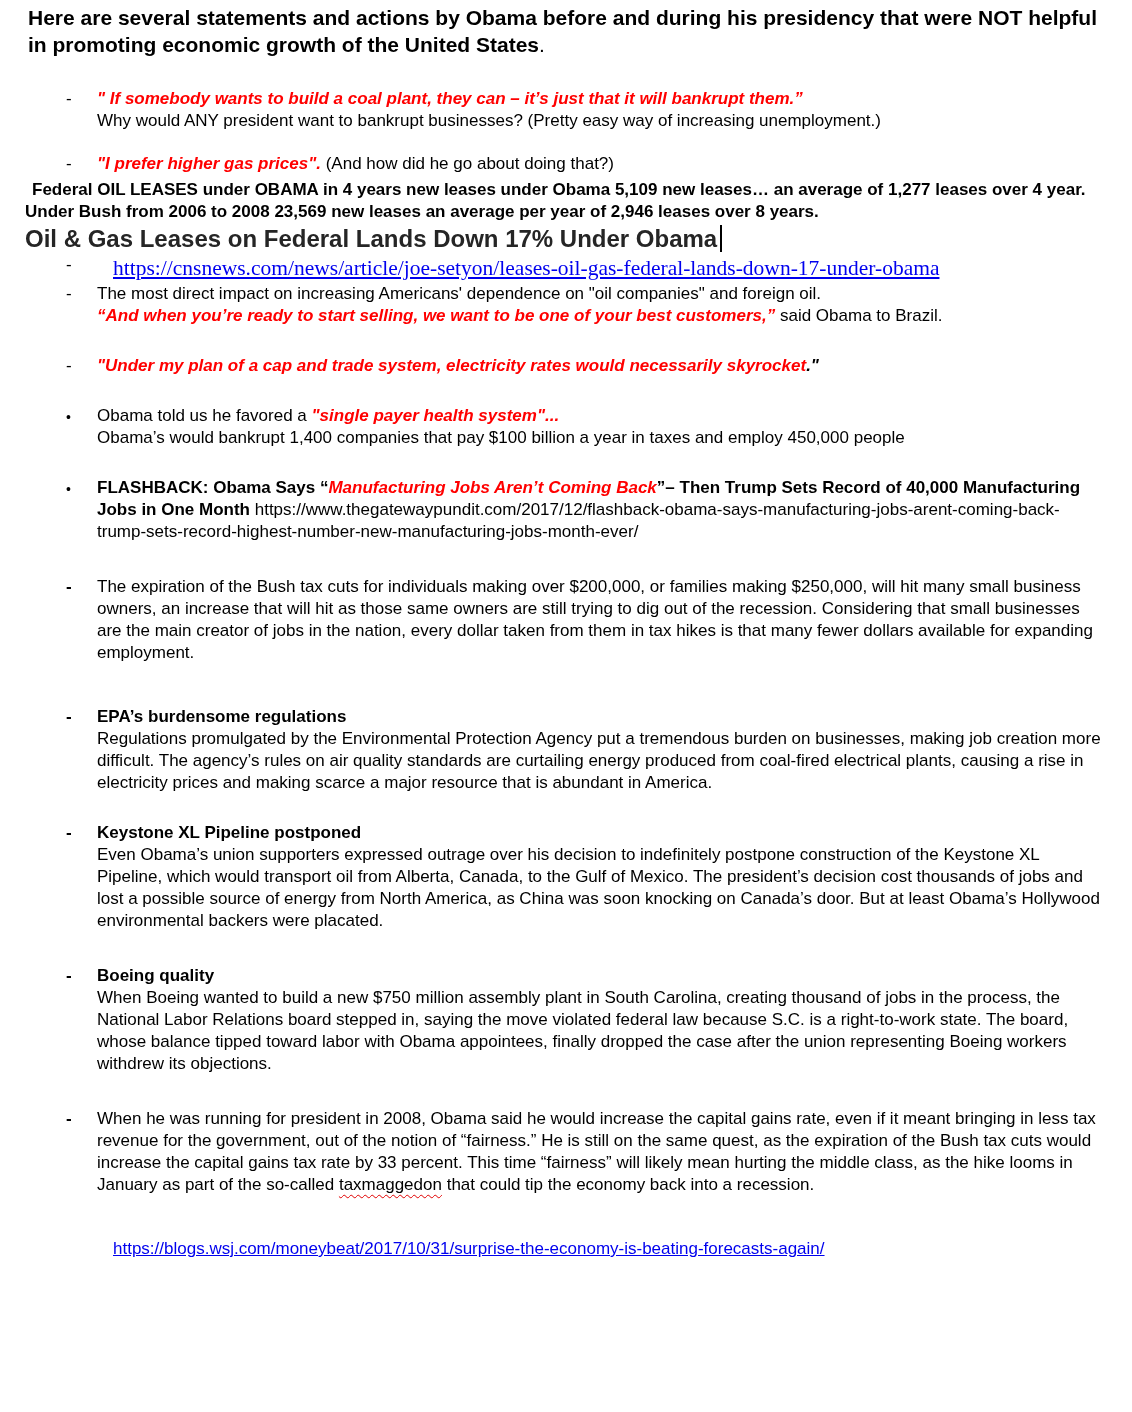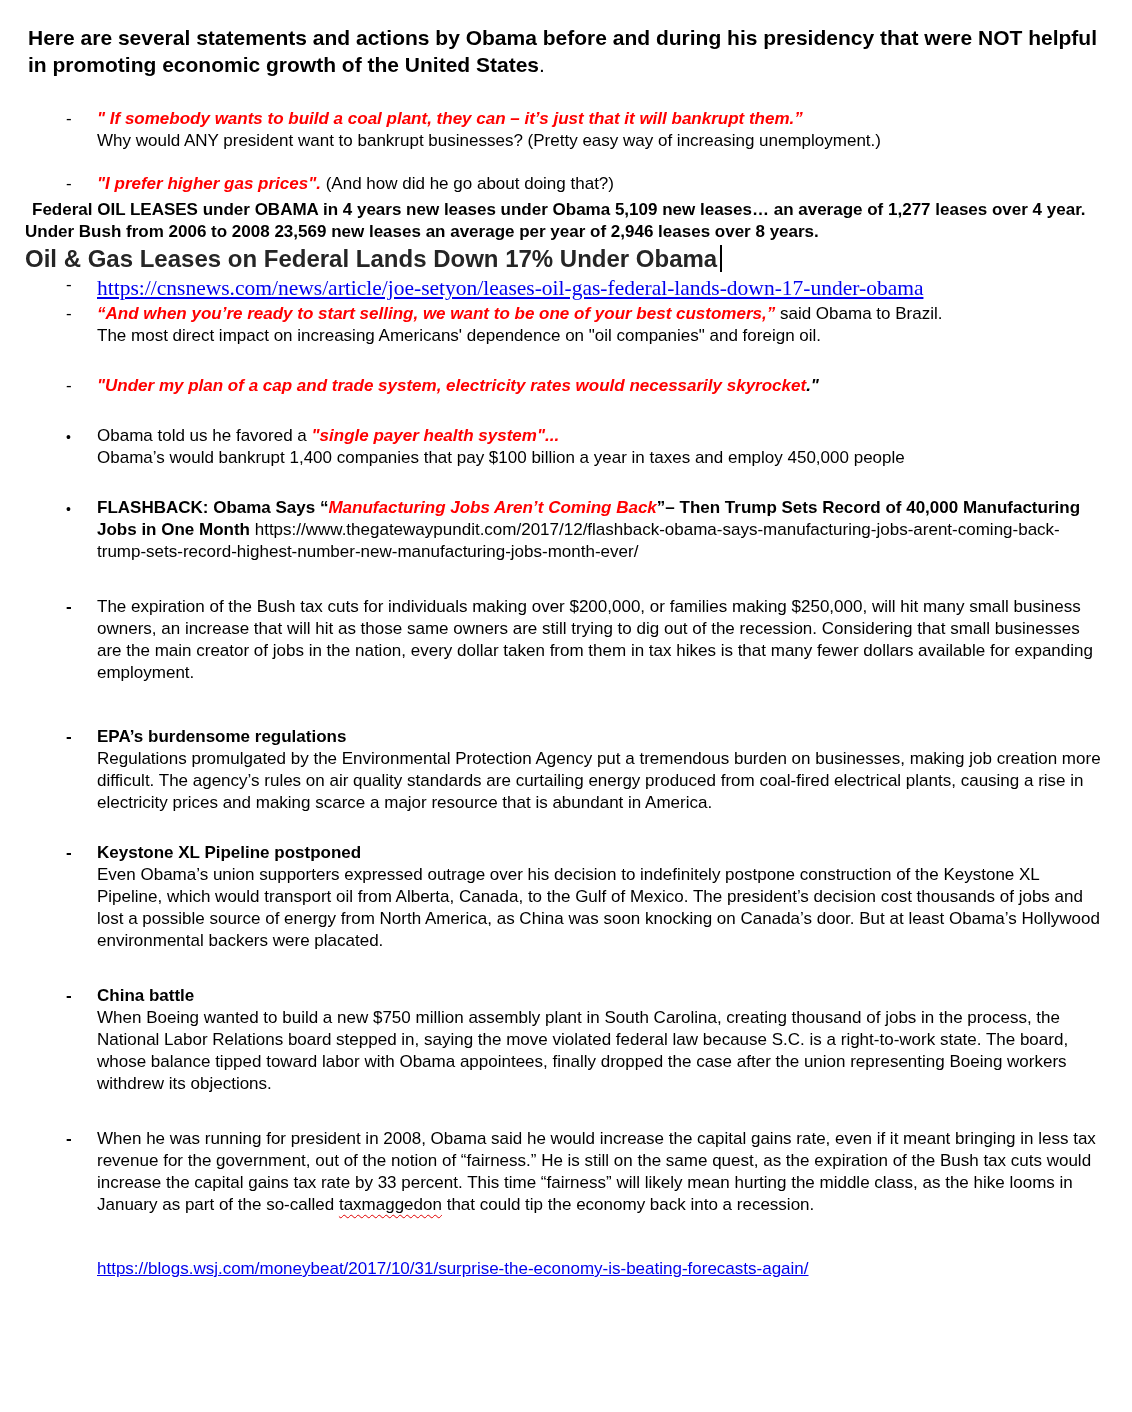--- a/index.html
+++ b/index.html
@@ -1,21 +1,21 @@
 <!DOCTYPE html>
 <html><head>
 <meta charset="utf-8">
 <style>
   html, body { margin: 0; padding: 0; background: #ffffff; }
   .page {
     width: 1132px;
     min-height: 1412px;
     box-sizing: border-box;
     background: #ffffff;
-    padding: 24px 30px 24px 28px;
+    padding: 4px 30px 24px 28px;
     font-family: "Liberation Sans", sans-serif;
     font-size: 17px;
     line-height: 22px;
     color: #000000;
   }
   .doc-title {
     font-size: 21px;
     line-height: 27px;
     font-weight: bold;
     margin-bottom: 30px;
@@ -47,21 +47,21 @@
     white-space: nowrap;
   }
   .caret {
     display: inline-block;
     width: 0;
     height: 27px;
     border-left: 2px solid #000;
     margin-left: 3px;
     vertical-align: -5px;
   }
-  .link { color: #0000ee; text-decoration: underline; cursor: pointer; }
+  .link { color: #0000ee; text-decoration: underline; cursor: pointer; margin-left: 16px; }
   .serif-link {
     font-family: "Liberation Serif", serif;
     font-size: 21.5px;
     line-height: 29px;
   }
   .misspelled {
     text-decoration-line: underline;
     text-decoration-style: wavy;
     text-decoration-color: #e00000;
     text-decoration-thickness: 1px;
@@ -94,22 +94,22 @@
 
   <div class="fed-para"><span>Federal OIL LEASES under OBAMA in 4 years new leases under Obama 5,109 new leases… an average of 1,277 leases over 4 year.  Under Bush from 2006 to 2008 23,569 new leases an average per year of 2,946 leases over 8 years. </span><span class="headline">Oil &amp; Gas Leases on Federal Lands Down 17% Under Obama</span><span class="caret"></span></div>
 
   <div class="item mb-0">
     <span class="marker">-</span>
     <div class="serif-link"><a class="link">https://cnsnews.com/news/article/joe-setyon/leases-oil-gas-federal-lands-down-17-under-obama</a></div>
   </div>
 
   <div class="item mb-lg">
     <span class="marker">-</span>
+    <div>The most direct impact on increasing Americans' dependence on "oil companies" and foreign oil.</div>
     <div><span class="red-bi">“And when you’re ready to start selling, we want to be one of your best customers,”</span><span> said Obama to Brazil.</span></div>
-    <div>The most direct impact on increasing Americans' dependence on "oil companies" and foreign oil.</div>
   </div>
 
   <div class="item mb-lg">
     <span class="marker">-</span>
     <div><span class="red-bi">"Under my plan of a cap and trade system, electricity rates would necessarily skyrocket</span><span class="bi">."</span></div>
   </div>
 
   <div class="item mb-lg">
     <span class="marker round">•</span>
     <div><span>Obama told us he favored a </span><span class="red-bi">"single payer health system"...</span></div>
@@ -133,21 +133,21 @@
   </div>
 
   <div class="item mb-xl">
     <span class="marker bold-dash">-</span>
     <div class="b">Keystone XL Pipeline postponed</div>
     <div>Even Obama’s union supporters expressed outrage over his decision to indefinitely postpone construction of the Keystone XL Pipeline, which would transport oil from Alberta, Canada, to the Gulf of Mexico. The president’s decision cost thousands of jobs and lost a possible source of energy from North America, as China was soon knocking on Canada’s door. But at least Obama’s Hollywood environmental backers were placated.</div>
   </div>
 
   <div class="item mb-xl">
     <span class="marker bold-dash">-</span>
-    <div class="b">China battle</div>
+    <div class="b">Boeing quality</div>
     <div>When Boeing wanted to build a new $750 million assembly plant in South Carolina, creating thousand of jobs in the process, the National Labor Relations board stepped in, saying the move violated federal law because S.C. is a right-to-work state. The board, whose balance tipped toward labor with Obama appointees, finally dropped the case after the union representing Boeing workers withdrew its objections.</div>
   </div>
 
   <div class="item mb-xxl">
     <span class="marker bold-dash">-</span>
     <div><span>When he was running for president in 2008, Obama said he would increase the capital gains rate, even if it meant bringing in less tax revenue for the government, out of the notion of “fairness.” He is still on the same quest, as the expiration of the Bush tax cuts would increase the capital gains tax rate by 33 percent. This time “fairness” will likely mean hurting the middle class, as the hike looms in January as part of the so-called </span><span class="misspelled">taxmaggedon</span><span> that could tip the economy back into a recession.</span></div>
   </div>
 
   <div class="item mb-0">
     <a class="link">https://blogs.wsj.com/moneybeat/2017/10/31/surprise-the-economy-is-beating-forecasts-again/</a>

